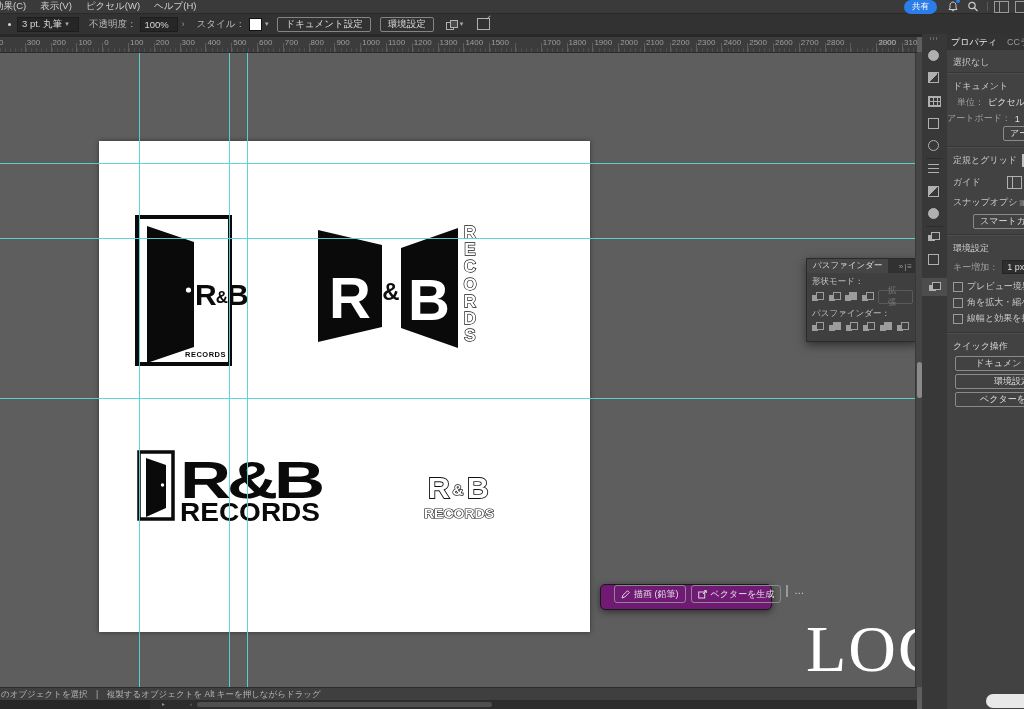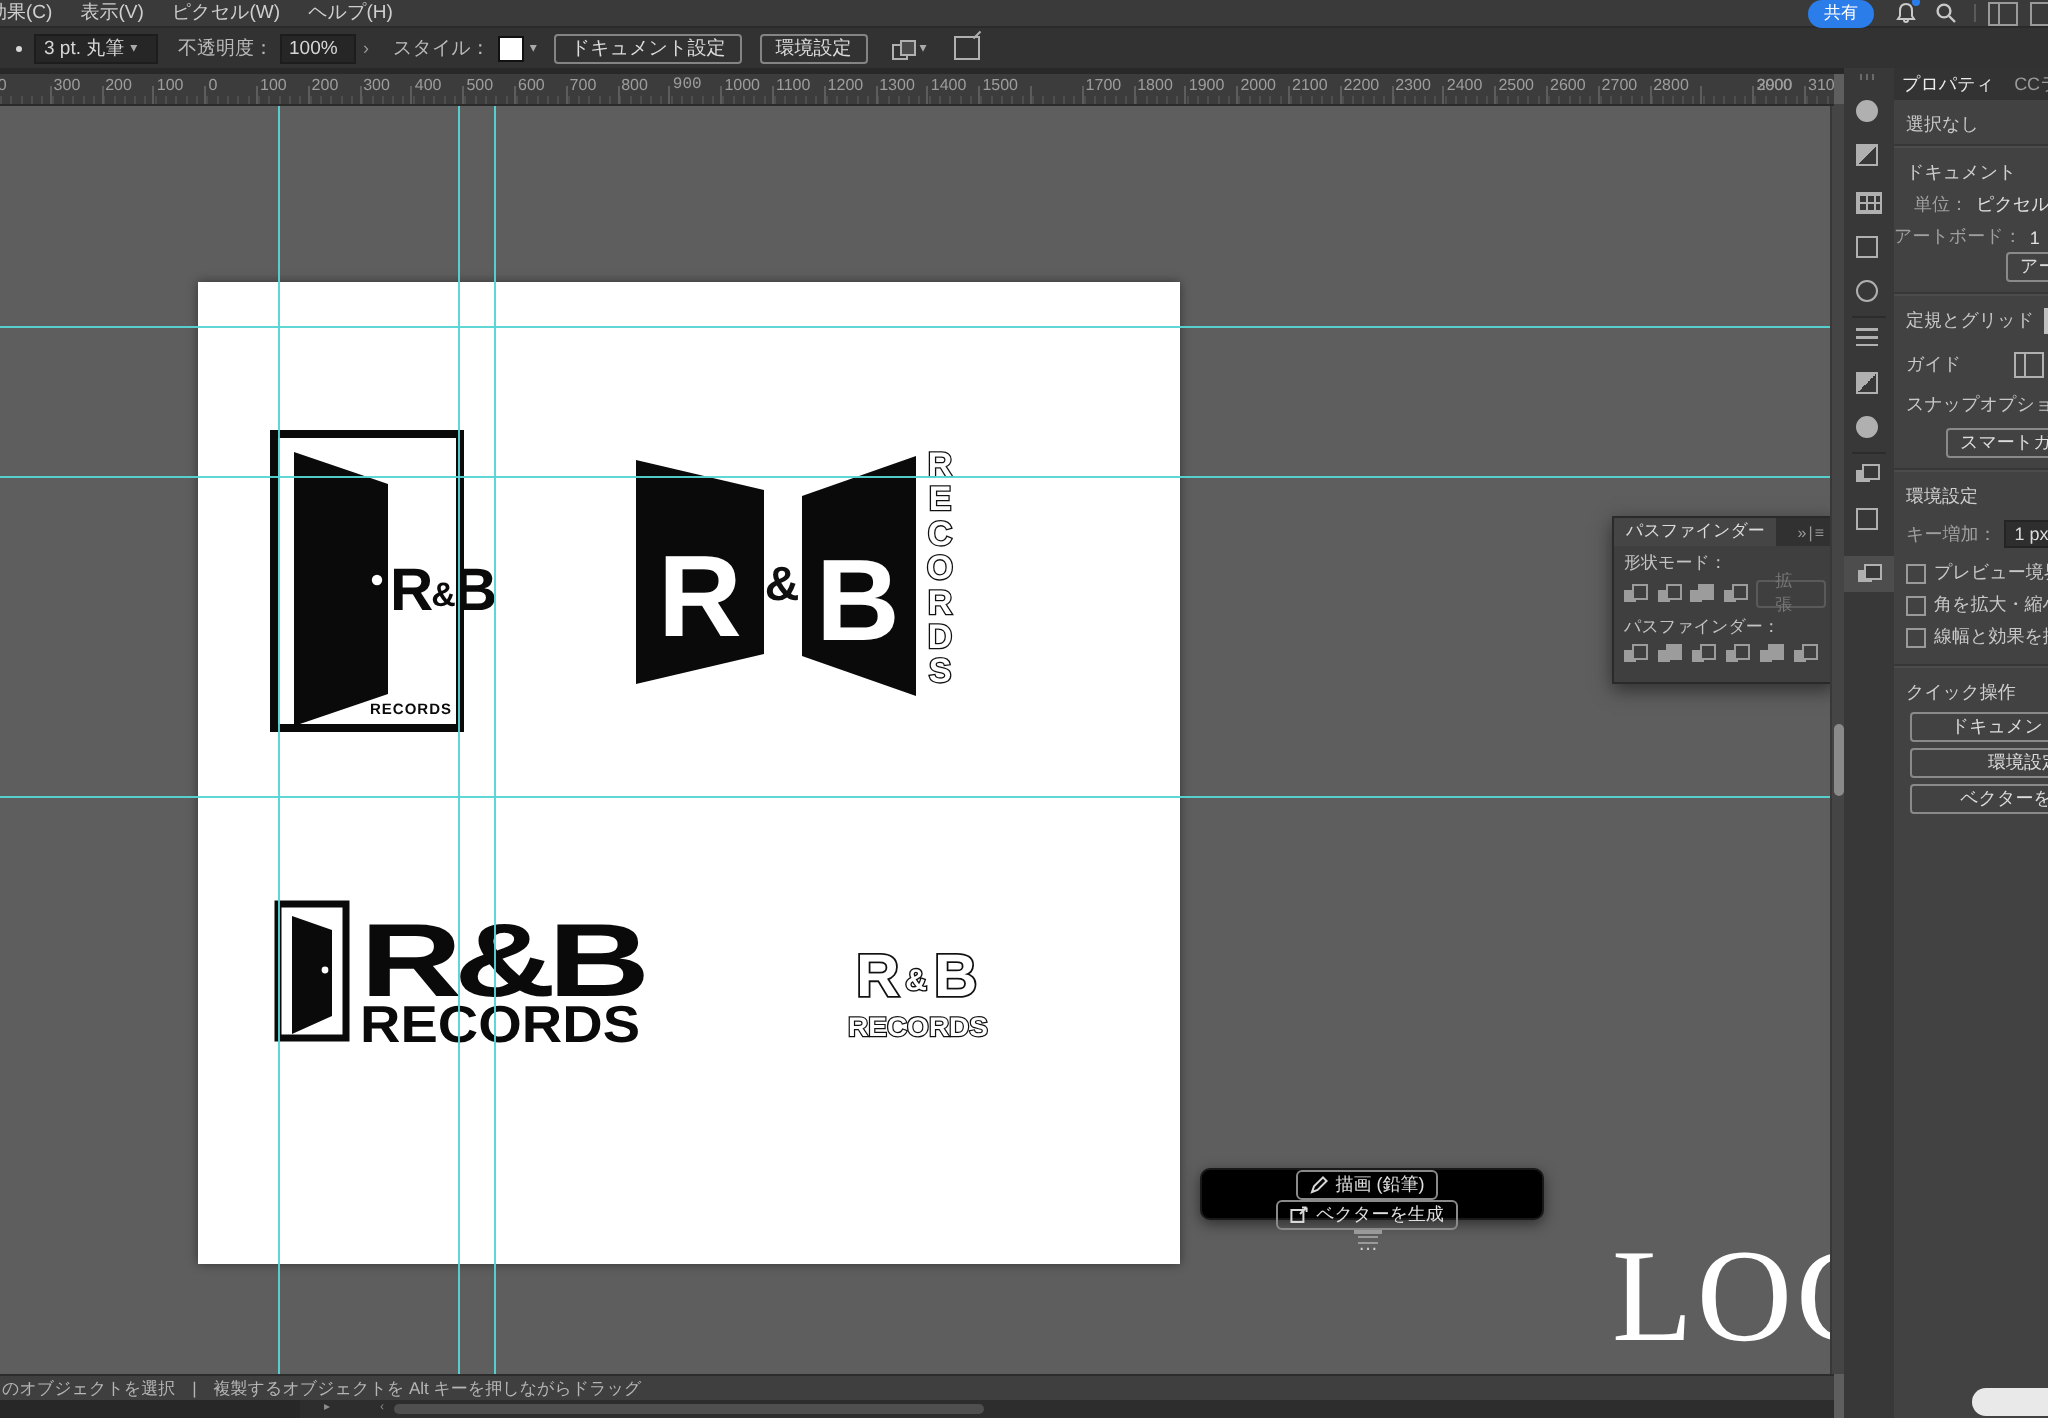--- a/index.html
+++ b/index.html
@@ -62,23 +62,23 @@
   #pf-header-icons{color:#9a9a9a;font-size:8px;padding-right:4px;letter-spacing:1px;}
   .pf-row-label{padding:3px 5px 1px 5px;}
   .pf-icons{display:flex;align-items:center;padding:1px 4px;}
   .pfi{width:14px;height:11px;position:relative;margin-right:4px;}
   .pfi::before{content:"";position:absolute;left:1px;top:3px;width:6px;height:6px;background:#9c9c9c;}
   .pfi::after{content:"";position:absolute;left:5px;top:0;width:6px;height:6px;border:1px solid #9c9c9c;background:#3f3f3f;}
   .pfi.fill2::after{background:#9c9c9c;}
   .pf-expand{margin-left:auto;border:1px solid #5a5a5a;color:#777;border-radius:2px;height:12px;
              display:flex;align-items:center;padding:0 9px;font-size:8.5px;}
   
-  #taskbar{left:600px;top:584px;width:170px;height:24px;background:#000000;border:1px solid #191919;
-           border-radius:5px;box-shadow:0 2px 7px rgba(0,0,0,.5);display:flex;align-items:center;
-           z-index:6;font-size:9px;color:#e0e0e0;flex-direction:column;}
+  #taskbar{left:600px;top:584px;width:170px;height:24px;background:#701a75;border:1px solid #191919;
+           border-radius:5px;box-shadow:0 2px 7px rgba(0,0,0,.5);display:flex;
+           z-index:6;font-size:9px;color:#e0e0e0;}
   .tb-handle{width:2px;height:12px;background:#c9c9c9;border-radius:1px;margin:0 6px 0 7px;}
   .tb-btn{border:1px solid #8a8a8a;border-radius:3px;height:16px;display:flex;align-items:center;
           padding:0 6px;margin-right:5px;white-space:nowrap;}
   .tb-btn svg{margin-right:4px;}
   .tb-more{color:#cfcfcf;font-size:10px;margin:0 5px 4px 2px;letter-spacing:1px;}
   .tb-panel-ic{width:12px;height:10px;border:1px solid #9a9a9a;position:relative;margin-right:4px;}
   .tb-panel-ic::before{content:"";position:absolute;left:1px;top:2px;right:1px;height:1px;background:#9a9a9a;box-shadow:0 3px 0 #9a9a9a;}
   
   #vscroll{left:915px;top:52px;width:7px;height:635px;background:#454545;border-left:1px solid #383838;z-index:7;}
   #vscroll-thumb{position:absolute;left:1px;top:310px;width:5px;height:36px;background:#8a8a8a;border-radius:3px;}
@@ -200,21 +200,21 @@
     <span class="ruler-label" style="left: 207.4px;">400</span>
     <div class="ruler-tick" style="left: 231.2px;"></div>
     <span class="ruler-label" style="left: 233.2px;">500</span>
     <div class="ruler-tick" style="left: 257px;"></div>
     <span class="ruler-label" style="left: 259px;">600</span>
     <div class="ruler-tick" style="left: 282.8px;"></div>
     <span class="ruler-label" style="left: 284.8px;">700</span>
     <div class="ruler-tick" style="left: 308.6px;"></div>
     <span class="ruler-label" style="left: 310.6px;">800</span>
     <div class="ruler-tick" style="left: 334.4px;"></div>
-    <span class="ruler-label" style="left: 336.4px; font-family: Liberation Mono, monospace;">900</span>
+    <span class="ruler-label" style="left: 336.4px;">900</span>
     <div class="ruler-tick" style="left: 360.2px;"></div>
     <span class="ruler-label" style="left: 362.2px;">1000</span>
     <div class="ruler-tick" style="left: 386px;"></div>
     <span class="ruler-label" style="left: 388px;">1100</span>
     <div class="ruler-tick" style="left: 411.8px;"></div>
     <span class="ruler-label" style="left: 413.8px;">1200</span>
     <div class="ruler-tick" style="left: 437.6px;"></div>
     <span class="ruler-label" style="left: 439.6px;">1300</span>
     <div class="ruler-tick" style="left: 463.4px;"></div>
     <span class="ruler-label" style="left: 465.4px;">1400</span>

